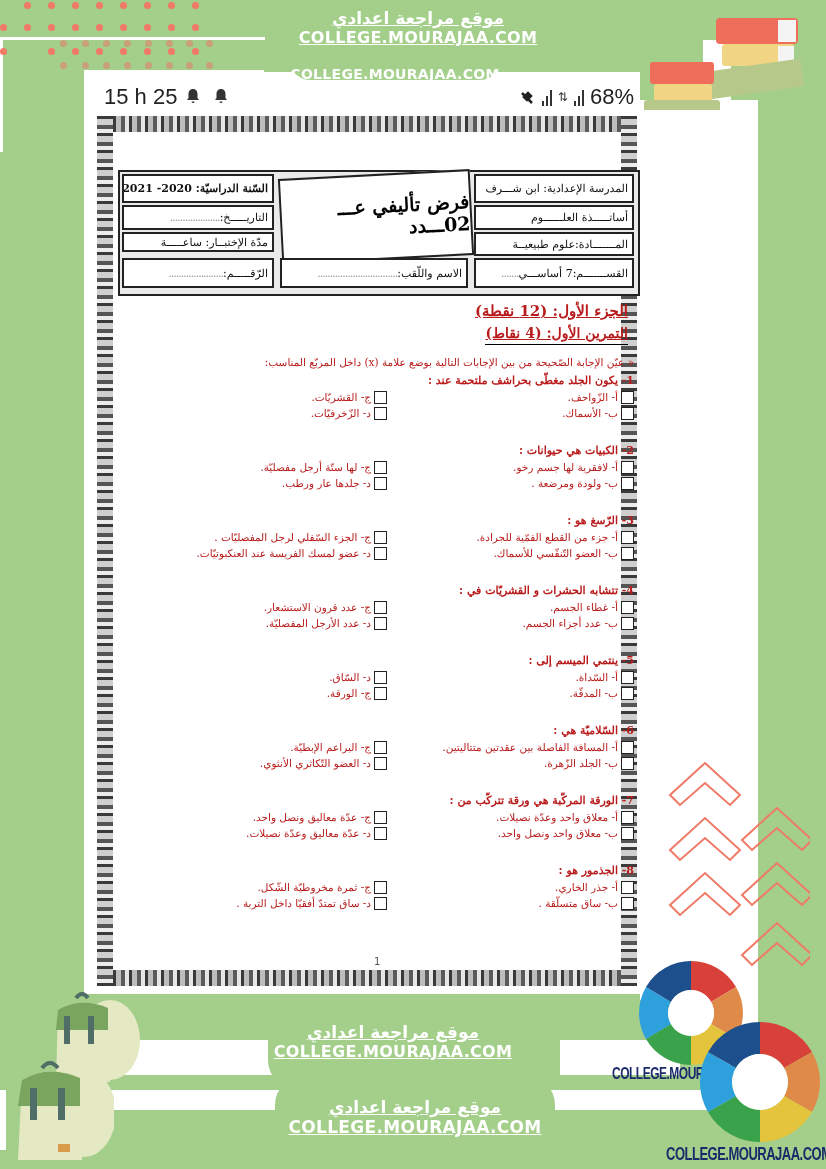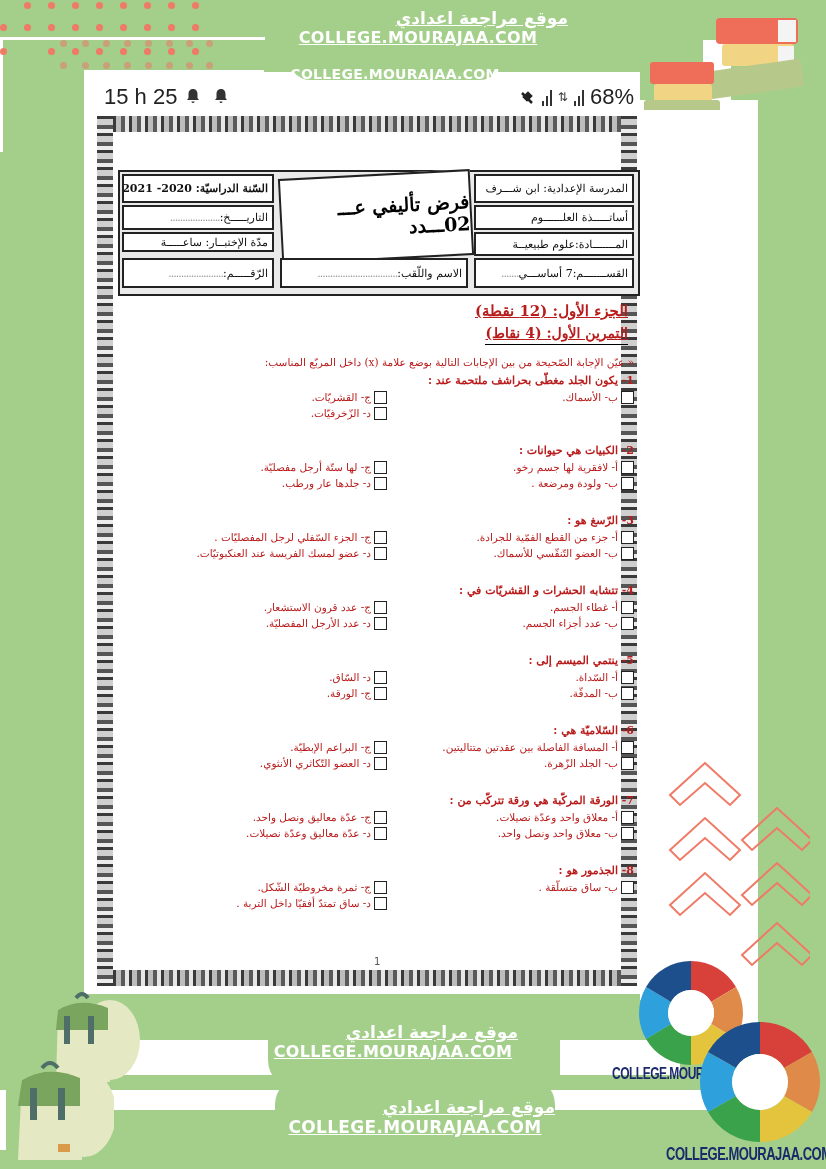--- a/index.html
+++ b/index.html
@@ -5,21 +5,21 @@
   html, body { margin:0; padding:0; }
   body { width:826px; height:1169px; position:relative; overflow:hidden; background:#a3cf8a; font-family:"DejaVu Sans", sans-serif; }
 
   
   .stripe-white { position:absolute; background:#fff; }
   .dots { position:absolute; }
   .dot { position:absolute; width:7px; height:7px; border-radius:50%; background:#ef7a66; }
 
   
   .banner { position:absolute; background:#a3cf8a; border-radius:30px; text-align:center; color:#fff; font-weight:bold; }
-  .banner .ar { direction:rtl; font-size:17px; text-decoration:underline; line-height:20px;text-align:right; }
+  .banner .ar { direction:rtl; font-size:17px; text-decoration:underline; line-height:20px; }
   .banner .en { font-size:16px; text-decoration:underline; letter-spacing:0.3px; line-height:20px; }
 
   
   .photo { position:absolute; left:84px; top:72px; width:556px; height:922px; background:#fff; }
   .status { position:absolute; left:100px; top:82px; width:540px; height:30px; font-size:22px; color:#222; }
   .status .time { position:absolute; left:4px; top:2px; font-family:"Liberation Sans", sans-serif; }
   .status .bell { position:absolute; top:6px; width:14px; height:16px; }
   .status .right { position:absolute; right:6px; top:2px; font-family:"Liberation Sans", sans-serif; display:flex; align-items:center; gap:6px; }
   .bars { display:inline-flex; align-items:flex-end; gap:2px; height:18px; }
   .bars i { display:block; width:2px; background:#333; }
@@ -189,20 +189,24 @@
   <div class="part-title">الجزء الأول: (12 نقطة)</div>
   <div class="ex-title">التمرين الأول: (4 نقاط)</div>
   <div class="instr">« عيّن الإجابة الصّحيحة من بين الإجابات التالية بوضع علامة (x) داخل المربّع المناسب:</div>
 
   <div class="q" style="margin-top:4px">
     <div class="q-title">1- يكون الجلد مغطّى بحراشف ملتحمة عند :</div>
     <div class="opts">
       <div class="opt-col">
         <div class="opt">
             <span class="box"></span>
+            <span>أ- الزّواحف.</span>
+          </div>
+        <div class="opt">
+            <span class="box"></span>
             <span>ب- الأسماك.</span>
           </div>
       </div>
       <div class="opt-col">
         <div class="opt">
             <span class="box"></span>
             <span>ج- القشريّات.</span>
           </div>
         <div class="opt">
             <span class="box"></span>
@@ -365,20 +369,24 @@
             <span>د- عدّة معاليق وعدّة نصيلات.</span>
           </div>
       </div>
     </div>
   </div>
 
   <div class="q" style="margin-top:22px">
     <div class="q-title">8- الجذمور هو :</div>
     <div class="opts">
       <div class="opt-col">
+        <div class="opt">
+            <span class="box"></span>
+            <span>أ- جذر الخاري.</span>
+          </div>
         <div class="opt">
             <span class="box"></span>
             <span>ب- ساق متسلّقة .</span>
           </div>
       </div>
       <div class="opt-col">
         <div class="opt">
             <span class="box"></span>
             <span>ج- ثمرة مخروطيّة الشّكل.</span>
           </div>

